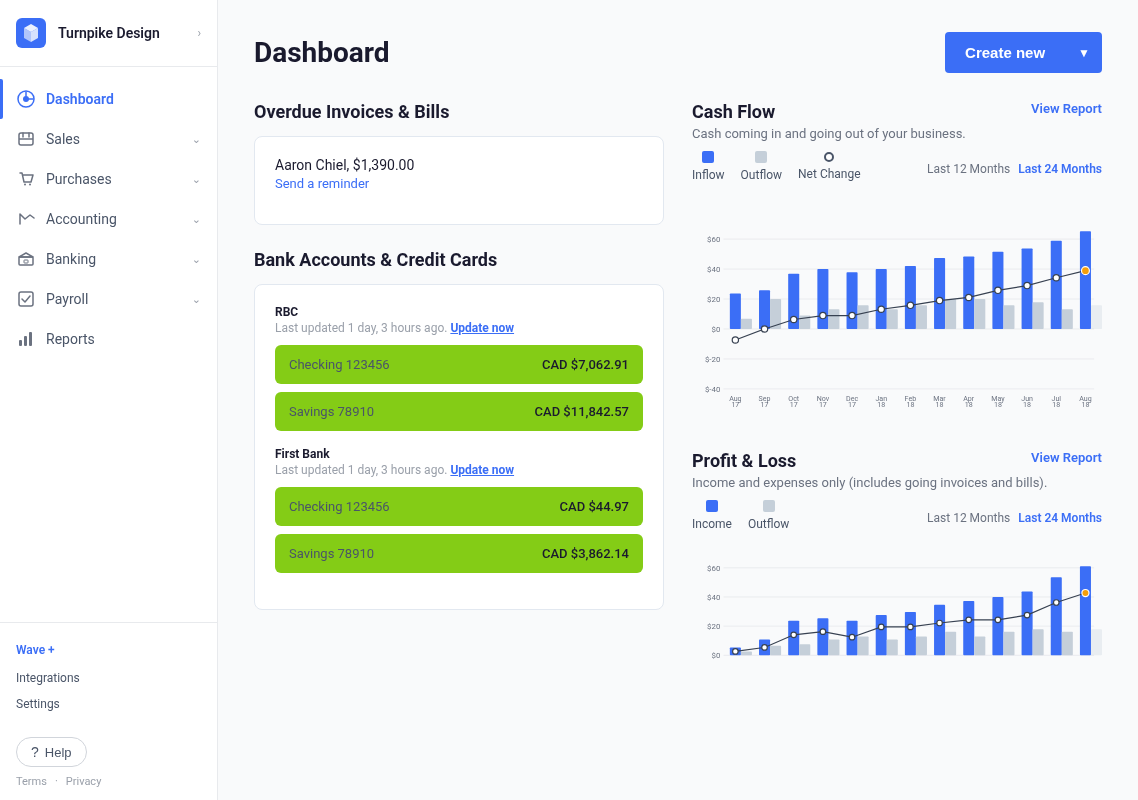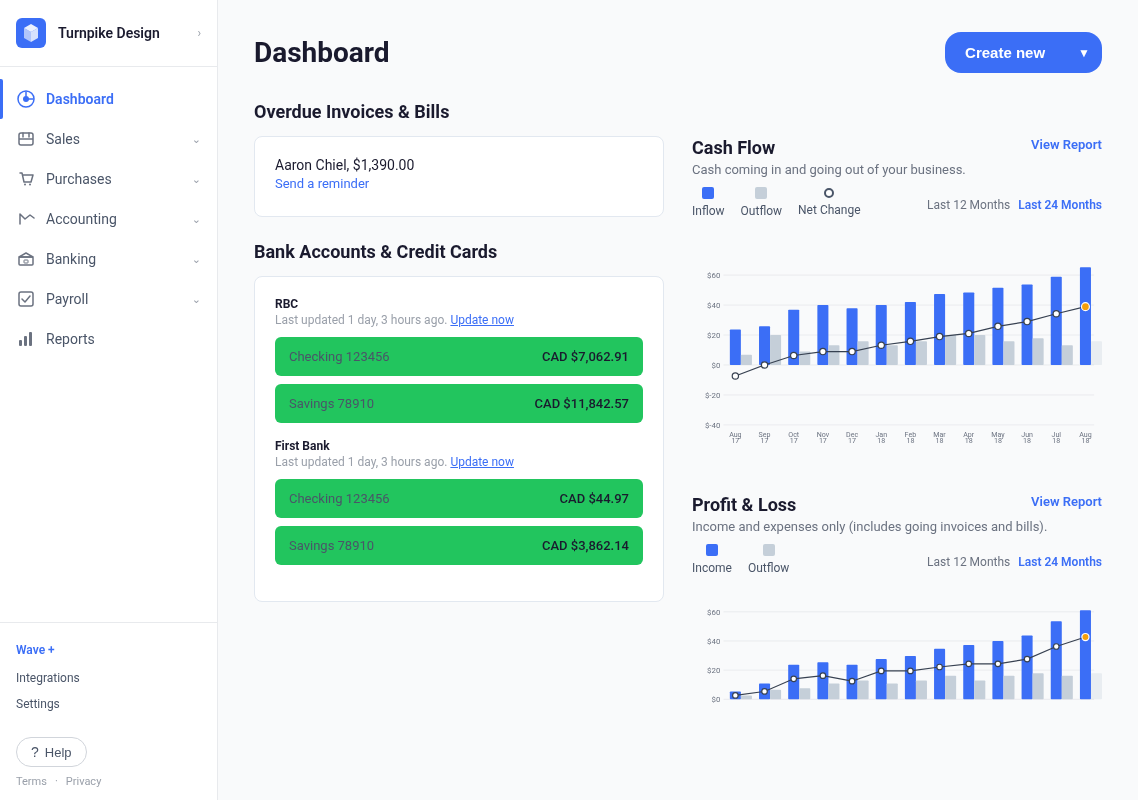--- a/index.html
+++ b/index.html
@@ -129,21 +129,21 @@
       font-size: 28px;
       font-weight: 700;
       color: #1a1a2e;
     }
     .create-new-btn {
       display: flex;
       align-items: center;
       background: #3b6ef6;
       color: #fff;
       border: none;
-      border-radius: 16px;
+      border-radius: 4px;
       font-size: 15px;
       font-weight: 600;
       cursor: pointer;
       overflow: hidden;
     }
     .create-new-main {
       padding: 12px 20px;
     }
     .create-new-divider {
       width: 1px;
@@ -156,37 +156,37 @@
       font-size: 12px;
     }
 
     
     .content-grid {
       display: grid;
       grid-template-columns: 1fr 1fr;
       gap: 28px;
     }
     .left-col { display: flex; flex-direction: column; gap: 24px; }
-    .right-col { display: flex; flex-direction: column; gap: 24px; margin-top: 36px; }
+    .right-col { display: flex; flex-direction: column; gap: 16px; }
 
     
     .section-title {
       font-size: 18px;
       font-weight: 700;
       color: #1a1a2e;
       margin-bottom: 14px;
     }
     .card {
       background: #fff;
       border: 1px solid #e2e8f0;
       border-radius: 8px;
       padding: 20px;
     }
     .invoice-item {
-      margin-bottom: 4px;
+      margin-bottom: 12px;
     }
     .invoice-name {
       font-size: 14px;
       color: #1a1a2e;
     }
     .invoice-link {
       font-size: 13px;
       color: #3b6ef6;
       cursor: pointer;
       text-decoration: none;
@@ -202,26 +202,27 @@
     }
     .bank-updated {
       font-size: 12px;
       color: #9aa0aa;
       margin-bottom: 10px;
     }
     .bank-updated a {
       color: #3b6ef6;
       cursor: pointer;
       text-decoration: underline;
+      font-weight: bold;
     }
     .account-row {
       display: flex;
       justify-content: space-between;
       align-items: center;
-      background: #22c55e;
+      background: #84cc16;
       border-radius: 6px;
       padding: 12px 14px;
       margin-bottom: 8px;
       font-size: 13px;
     }
     .account-name { color: #4a5568; }
     .account-balance { color: #1a1a2e; font-weight: 500; }
 
     
     .chart-section { }

